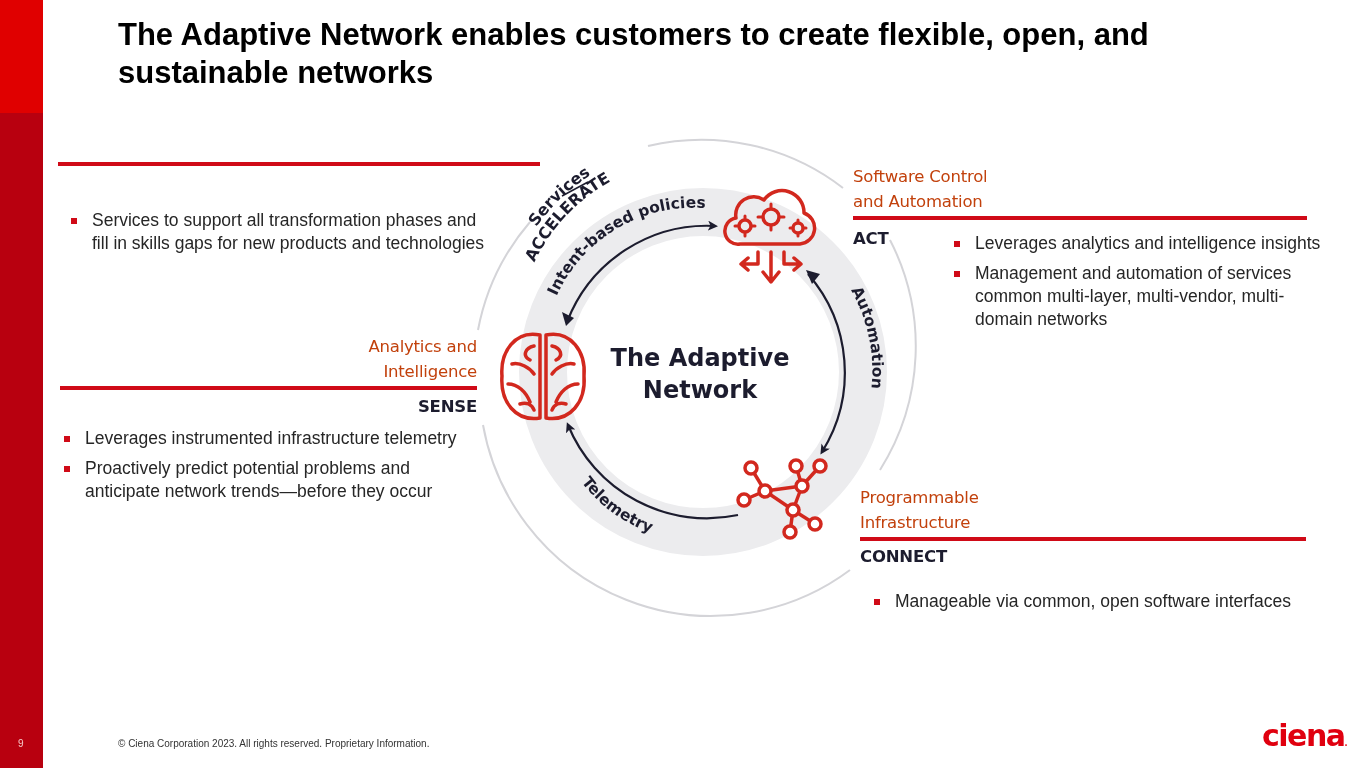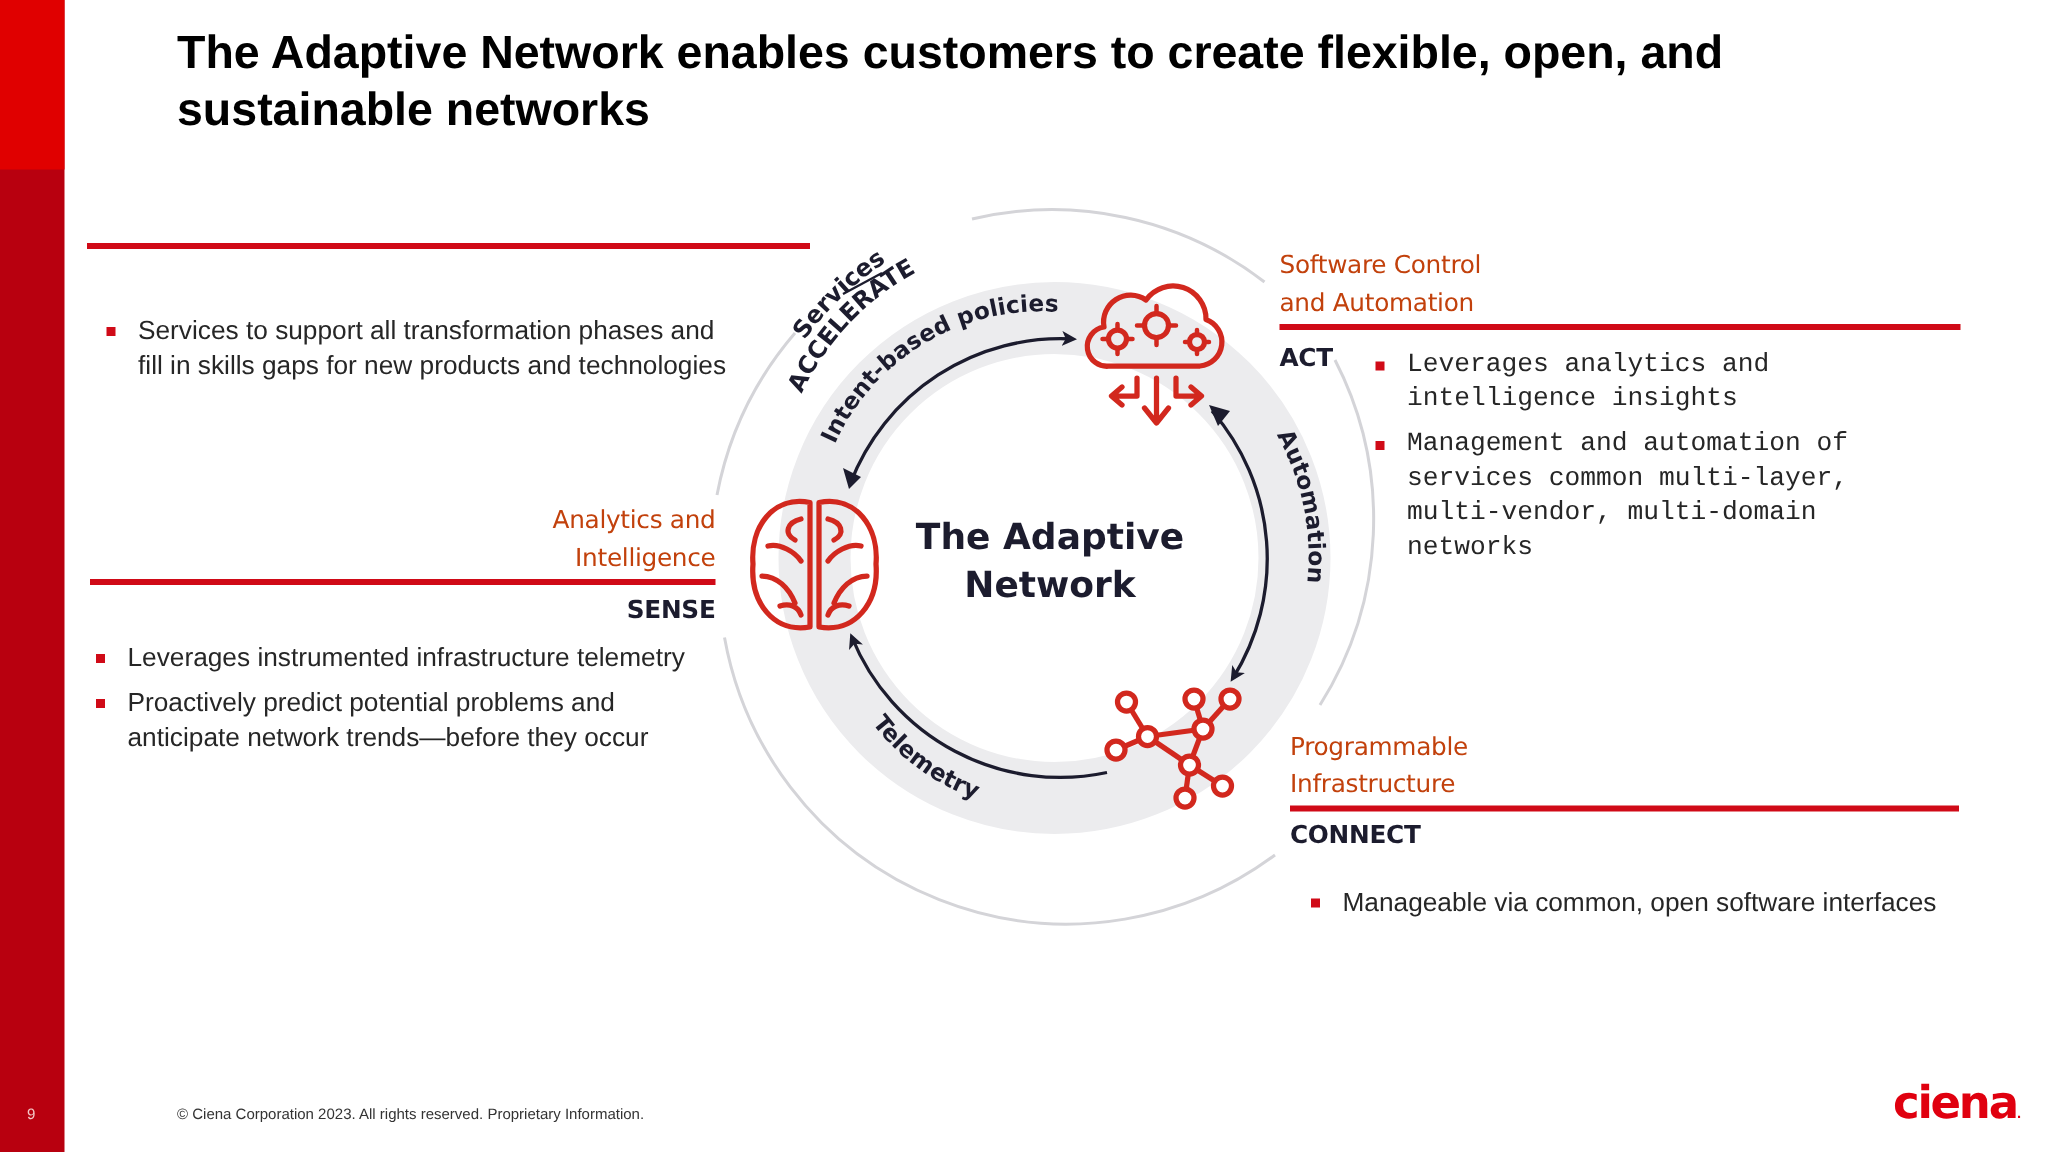--- a/index.html
+++ b/index.html
@@ -32,21 +32,21 @@
 <ul class="bullets" style="left:68px; top:177px; width:420px;margin-top:32px;">
   <li>Services to support all transformation phases and fill in skills gaps for new products and technologies</li>
 </ul>
 
 <div class="heading" style="left:853px; top:164px;">
   <div>Software Control</div>
   <div>and Automation</div>
 </div>
 <div class="redline" style="left:853px; top:216px; width:454px;"></div>
 <div class="verb" style="left:853px; top:229px;">ACT</div>
-<ul class="bullets" style="left:914px; top:232px; width:380px;font-family:Liberation Mono, monospace;">
+<ul class="bullets" style="left:951px; top:232px; width:380px;">
   <li>Leverages analytics and intelligence insights</li>
   <li>Management and automation of services common multi-layer, multi-vendor, multi-domain networks</li>
 </ul>
 
 <div class="heading right-align" style="left:300px; top:334px; width:177px;">
   <div>Analytics and</div>
   <div>Intelligence</div>
 </div>
 <div class="redline" style="left:60px; top:386px; width:417px;"></div>
 <div class="verb" style="left:300px; top:397px; width:177px; text-align:right;">SENSE</div>

